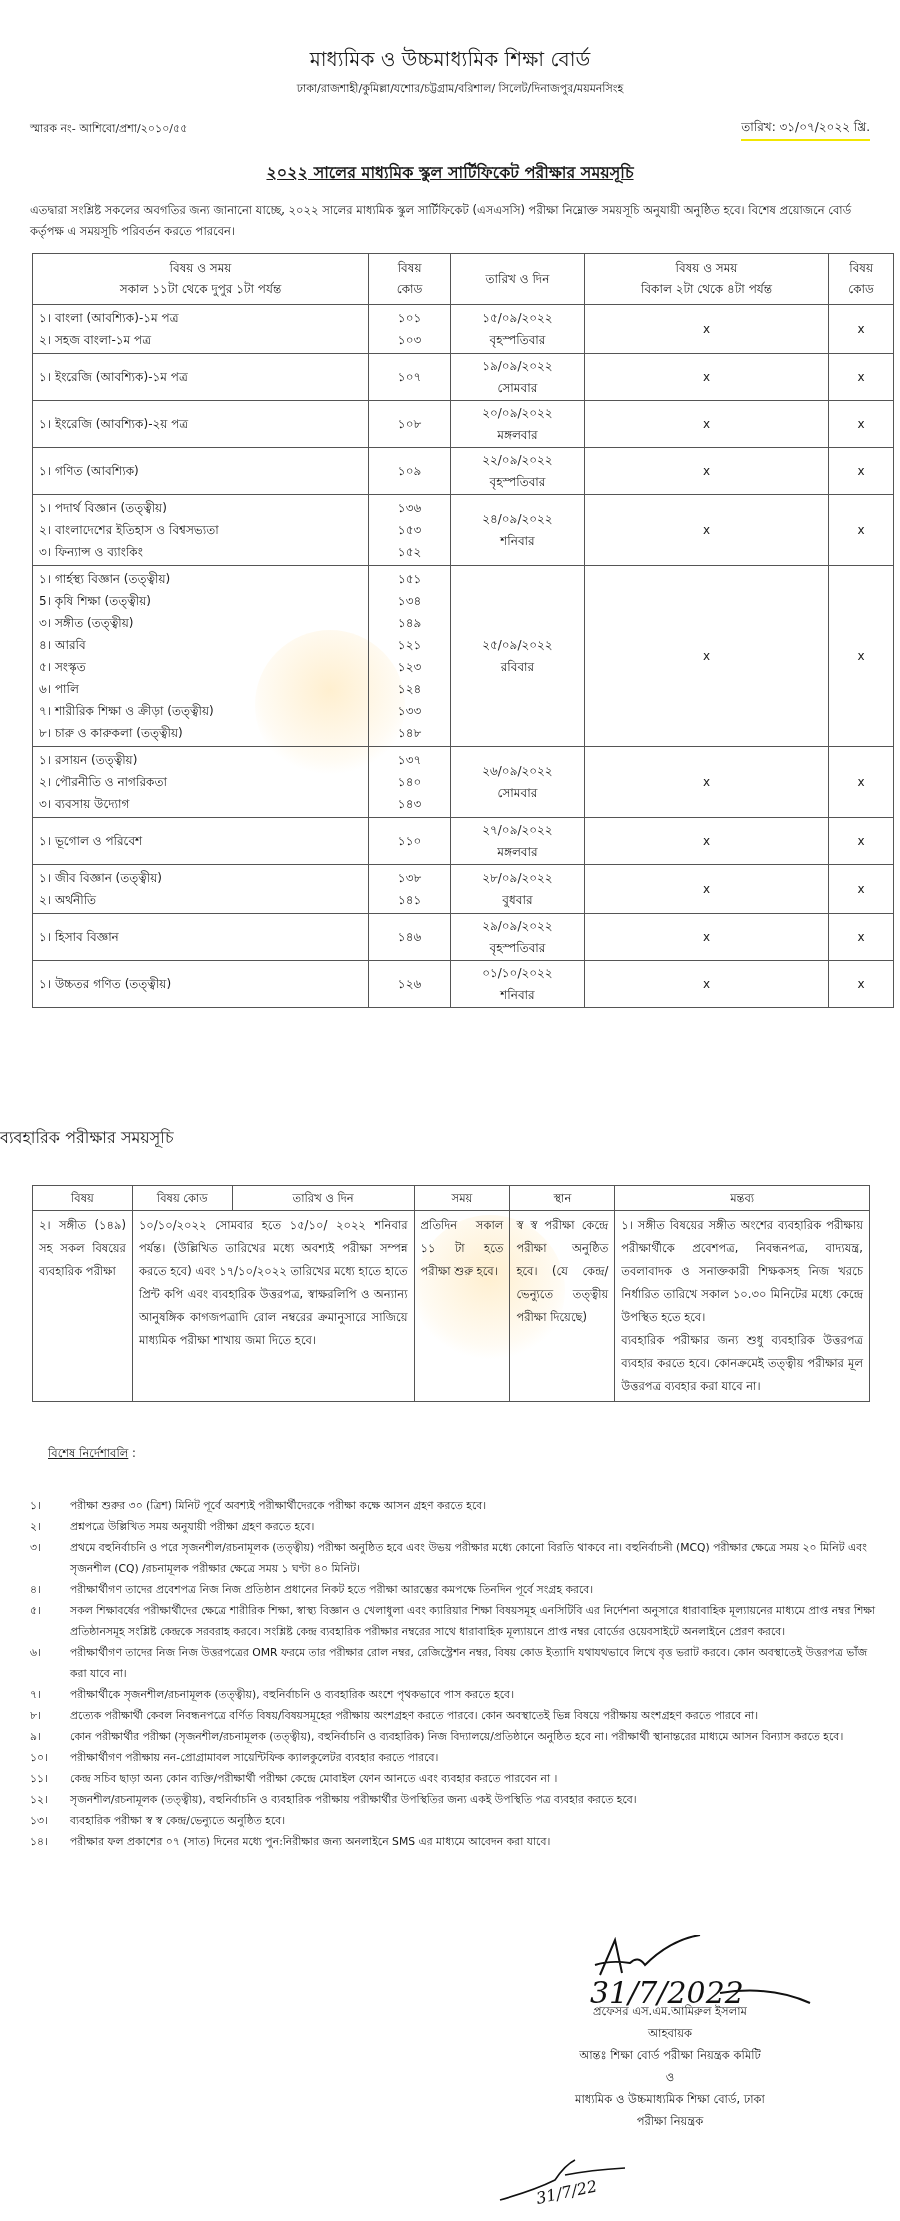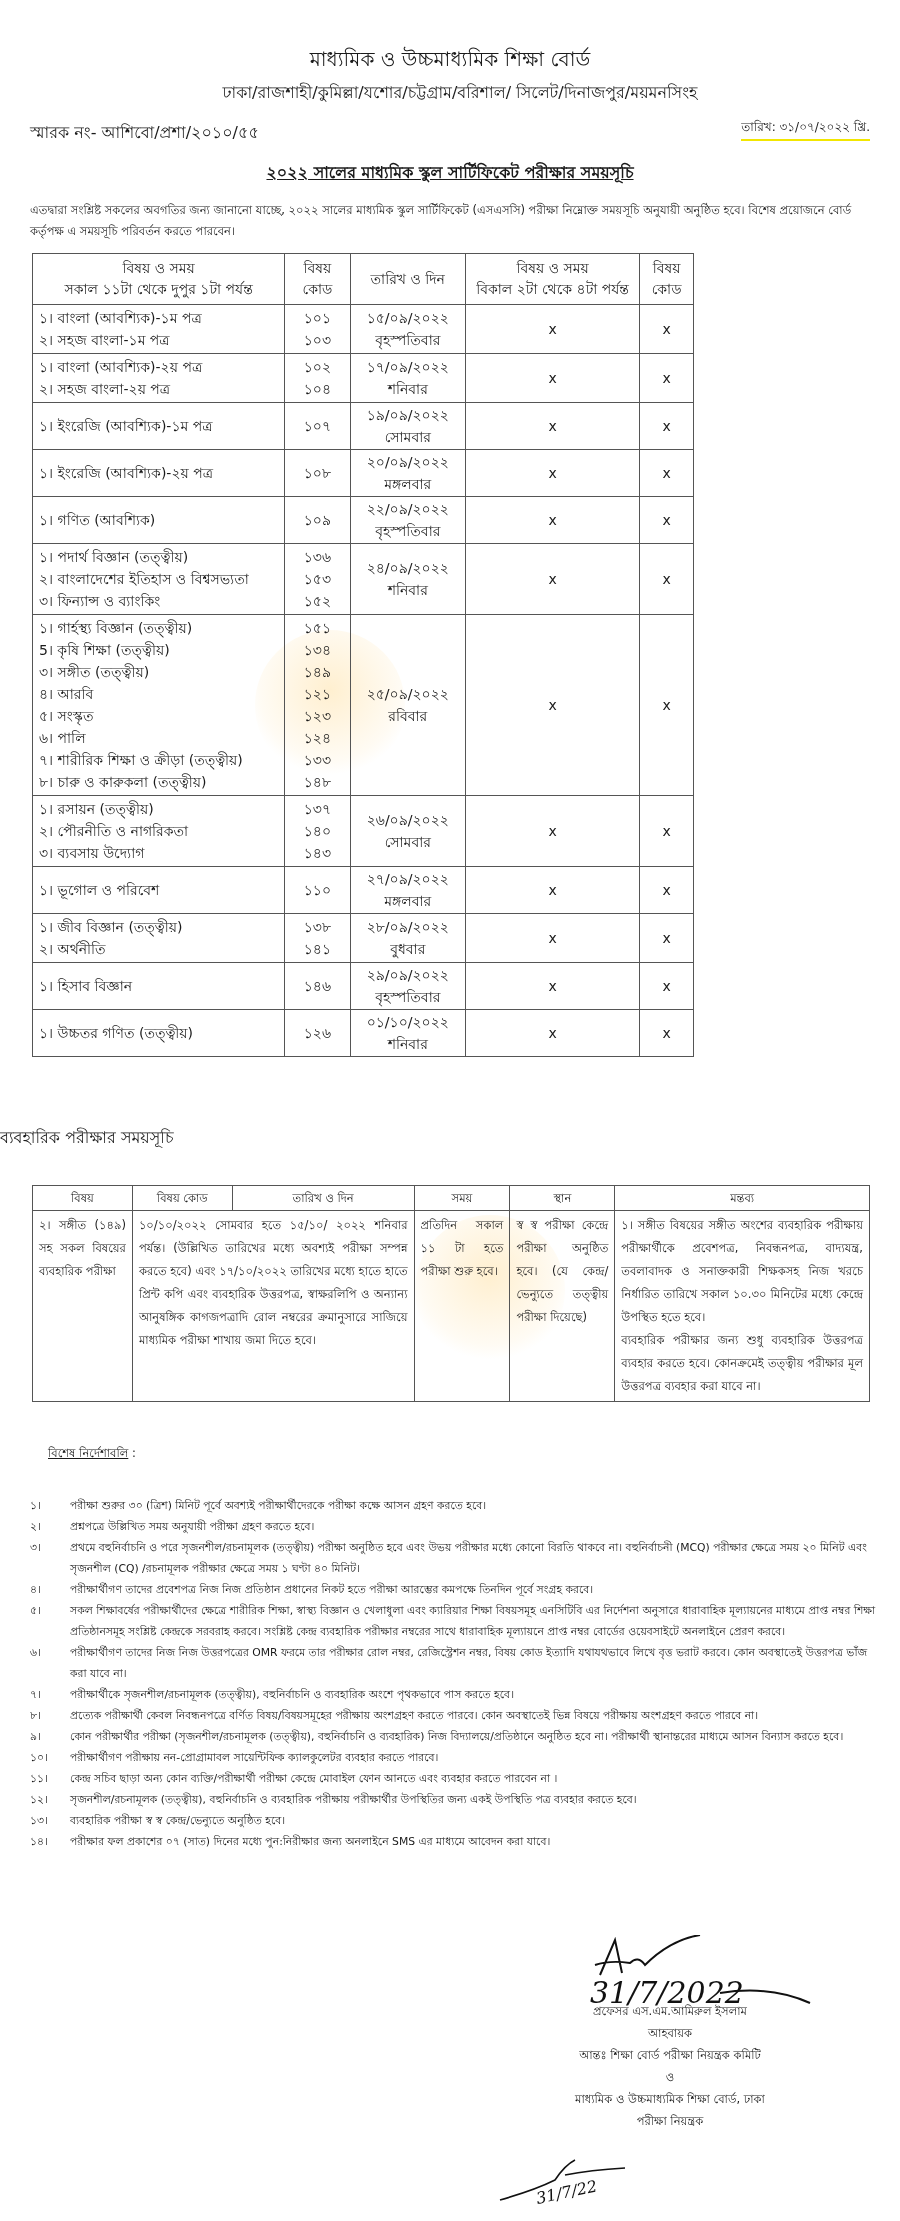--- a/index.html
+++ b/index.html
@@ -4,29 +4,29 @@
 <style>
   * { box-sizing: border-box; }
   html, body { margin: 0; padding: 0; background: #ffffff; }
   body {
     width: 900px; min-height: 2221px; position: relative;
     font-family: "DejaVu Sans", "Liberation Sans", sans-serif;
     color: #1a1a1a; font-size: 12px;
   }
   .page { position: relative; width: 900px; padding: 0; }
   .board-title { position: absolute; top: 44px; left: 0; width: 900px; text-align: center; font-size: 20px; }
-  .board-sub { position: absolute; top: 80px; left: 0; width: 900px; text-align: center; font-size: 16px; padding-left: 20px; }
-  .memo { position: absolute; top: 120px; left: 30px; font-size: 16px; }
+  .board-sub { position: absolute; top: 80px; left: 0; width: 900px; text-align: center; font-size: 11px; padding-left: 20px; }
+  .memo { position: absolute; top: 120px; left: 30px; font-size: 11px; }
   .date { position: absolute; top: 118px; right: 30px; font-size: 12px; border-bottom: 2px solid #f2e600; padding-bottom: 1px; }
   .main-title { position: absolute; top: 160px; left: 0; width: 900px; text-align: center; font-size: 16px; font-weight: bold; }
   .main-title span { text-decoration: underline; }
   .intro { position: absolute; top: 200px; left: 30px; width: 840px; font-size: 11.5px; line-height: 21px; }
 
   table { border-collapse: collapse; }
-  .routine { position: absolute; top: 253px; left: 32px; width: 662px; font-size: 14px; }
+  .routine { position: absolute; top: 253px; left: 32px; width: 862px; font-size: 12px; }
   .routine th, .routine td { border: 1px solid #555; vertical-align: middle; font-weight: normal; }
   .routine th { text-align: center; line-height: 21px; padding: 4px 2px; }
   .routine td { line-height: 22px; }
   .routine td.subj { padding: 2px 6px; vertical-align: top; }
   .routine td.code { text-align: center; padding: 2px 2px; vertical-align: top; }
   .routine td.date-cell { text-align: center; }
   .routine td.x { text-align: center; }
   .routine .line { display: block; }
   .routine td.vcenter { vertical-align: middle; }
 
@@ -108,36 +108,20 @@
             <span class="line">১০৩</span>
           </td>
           <td class="date-cell">
             <span class="line">১৫/০৯/২০২২</span>
             <span class="line">বৃহস্পতিবার</span>
           </td>
           <td class="x">x</td>
           <td class="x">x</td>
         </tr>
         <tr>
-          <td class="subj">
-            <span class="line">১। বাংলা (আবশ্যিক)-২য় পত্র</span>
-            <span class="line">২। সহজ বাংলা-২য় পত্র</span>
-          </td>
-          <td class="code">
-            <span class="line">১০২</span>
-            <span class="line">১০৪</span>
-          </td>
-          <td class="date-cell">
-            <span class="line">১৭/০৯/২০২২</span>
-            <span class="line">শনিবার</span>
-          </td>
-          <td class="x">x</td>
-          <td class="x">x</td>
-        </tr>
-        <tr>
           <td class="subj vcenter">
             <span class="line">১। ইংরেজি (আবশ্যিক)-১ম পত্র</span>
           </td>
           <td class="code vcenter">
             <span class="line">১০৭</span>
           </td>
           <td class="date-cell">
             <span class="line">১৯/০৯/২০২২</span>
             <span class="line">সোমবার</span>
           </td>

